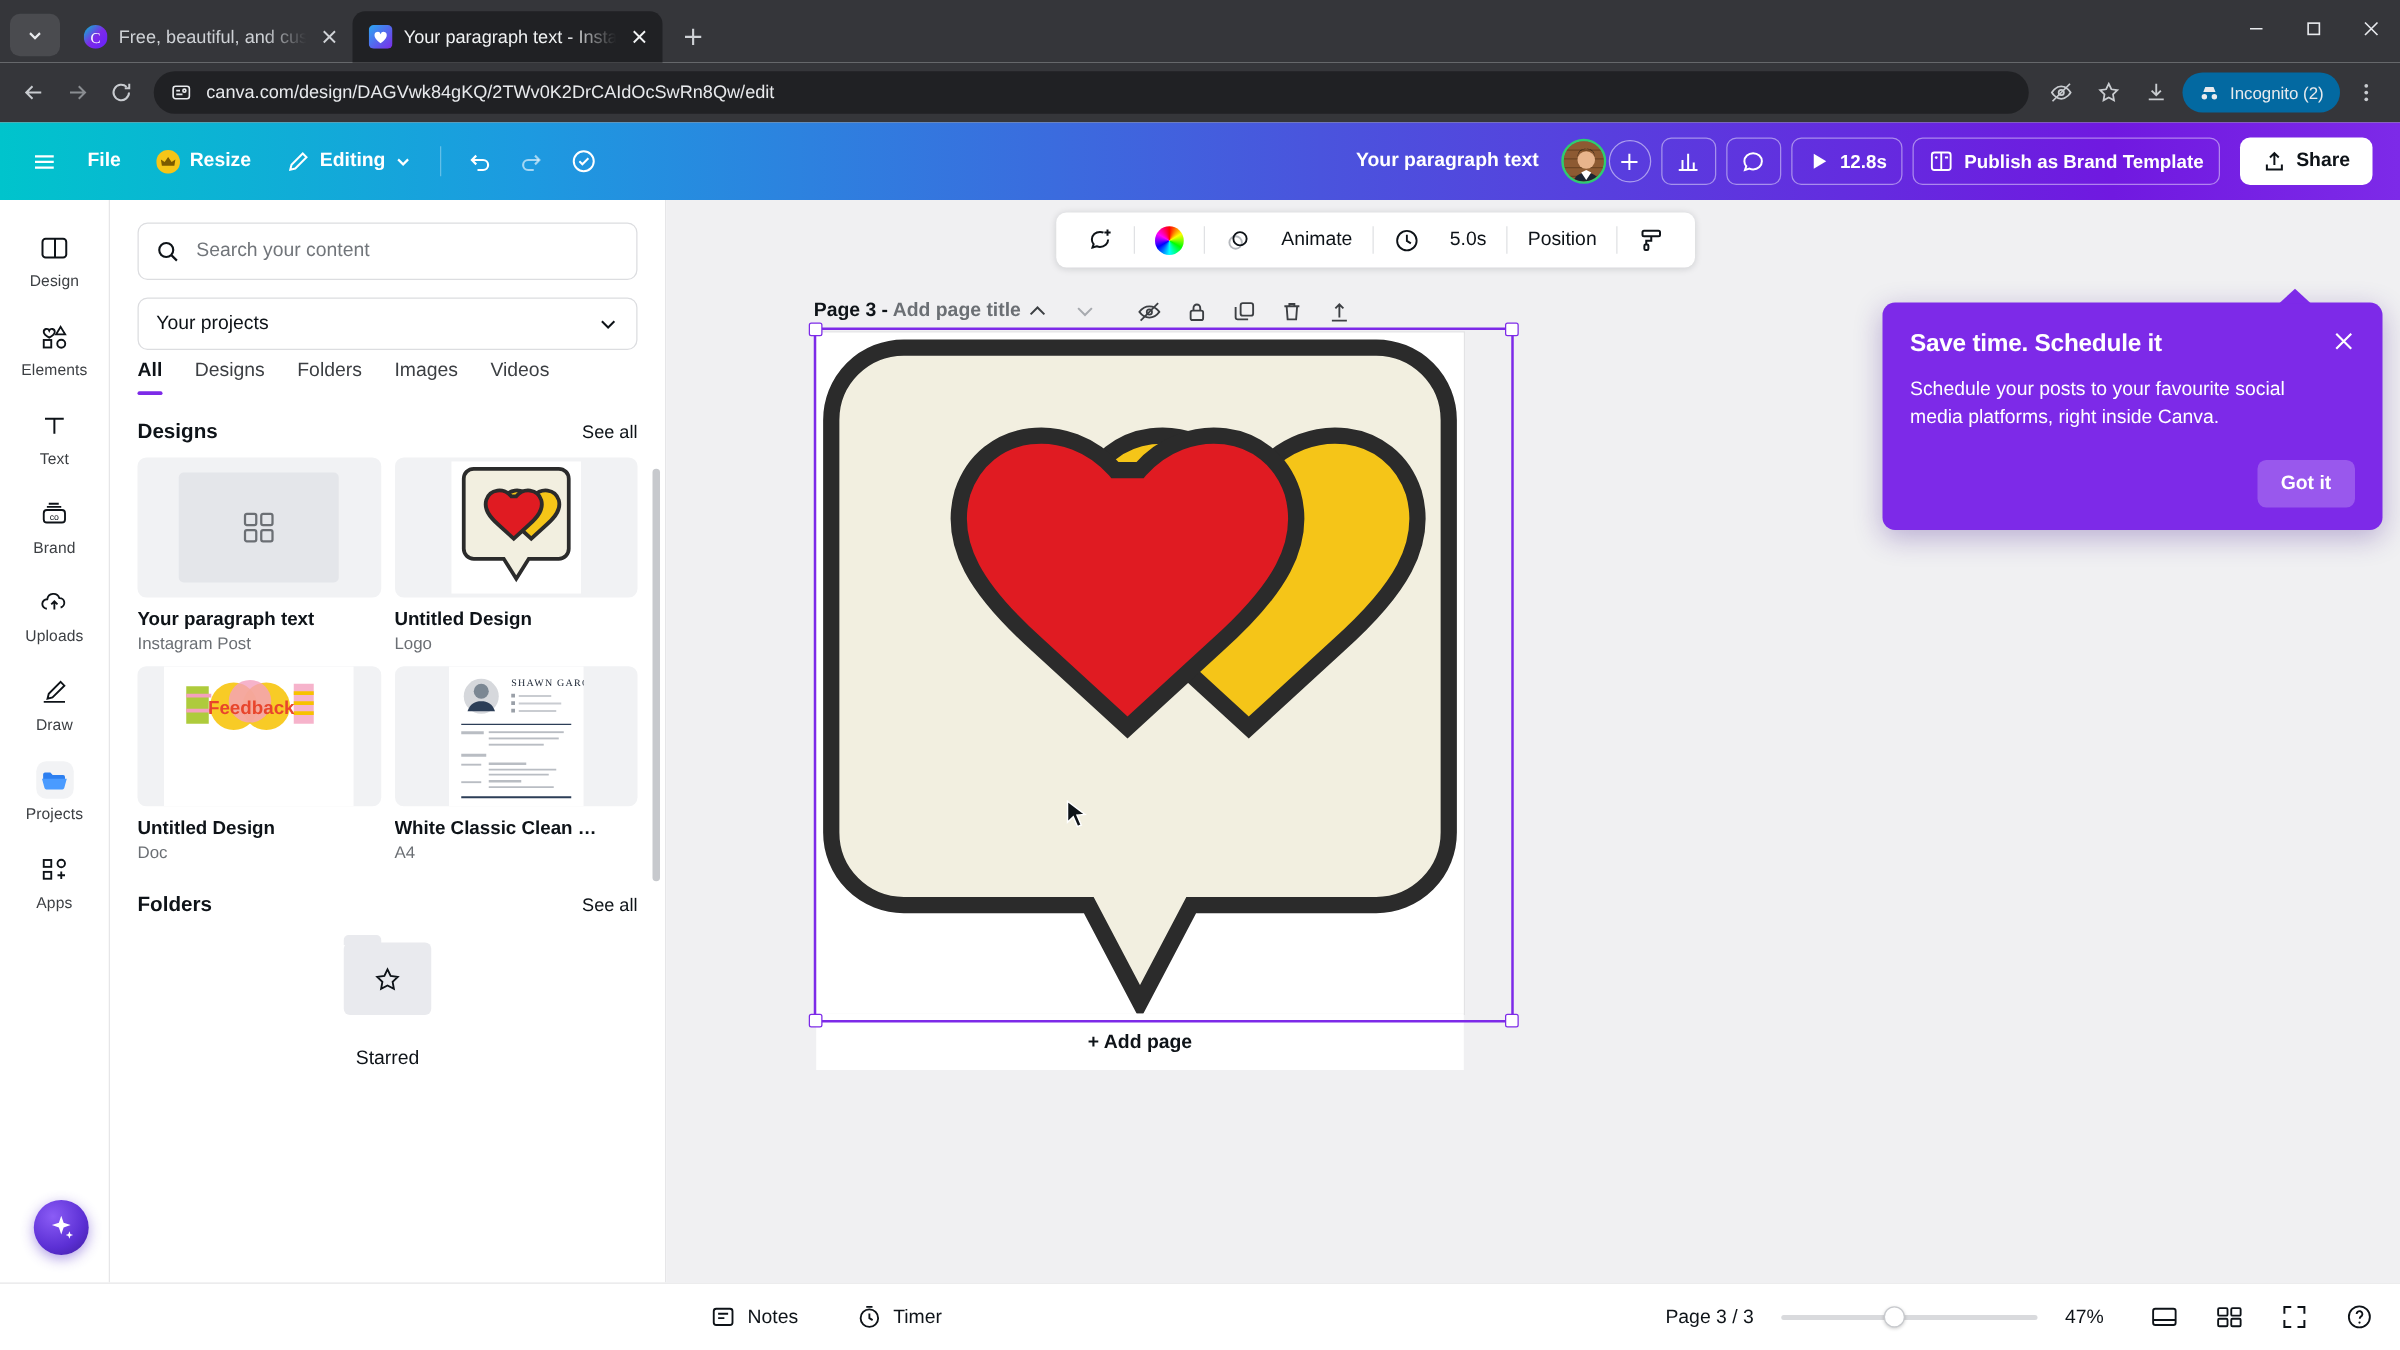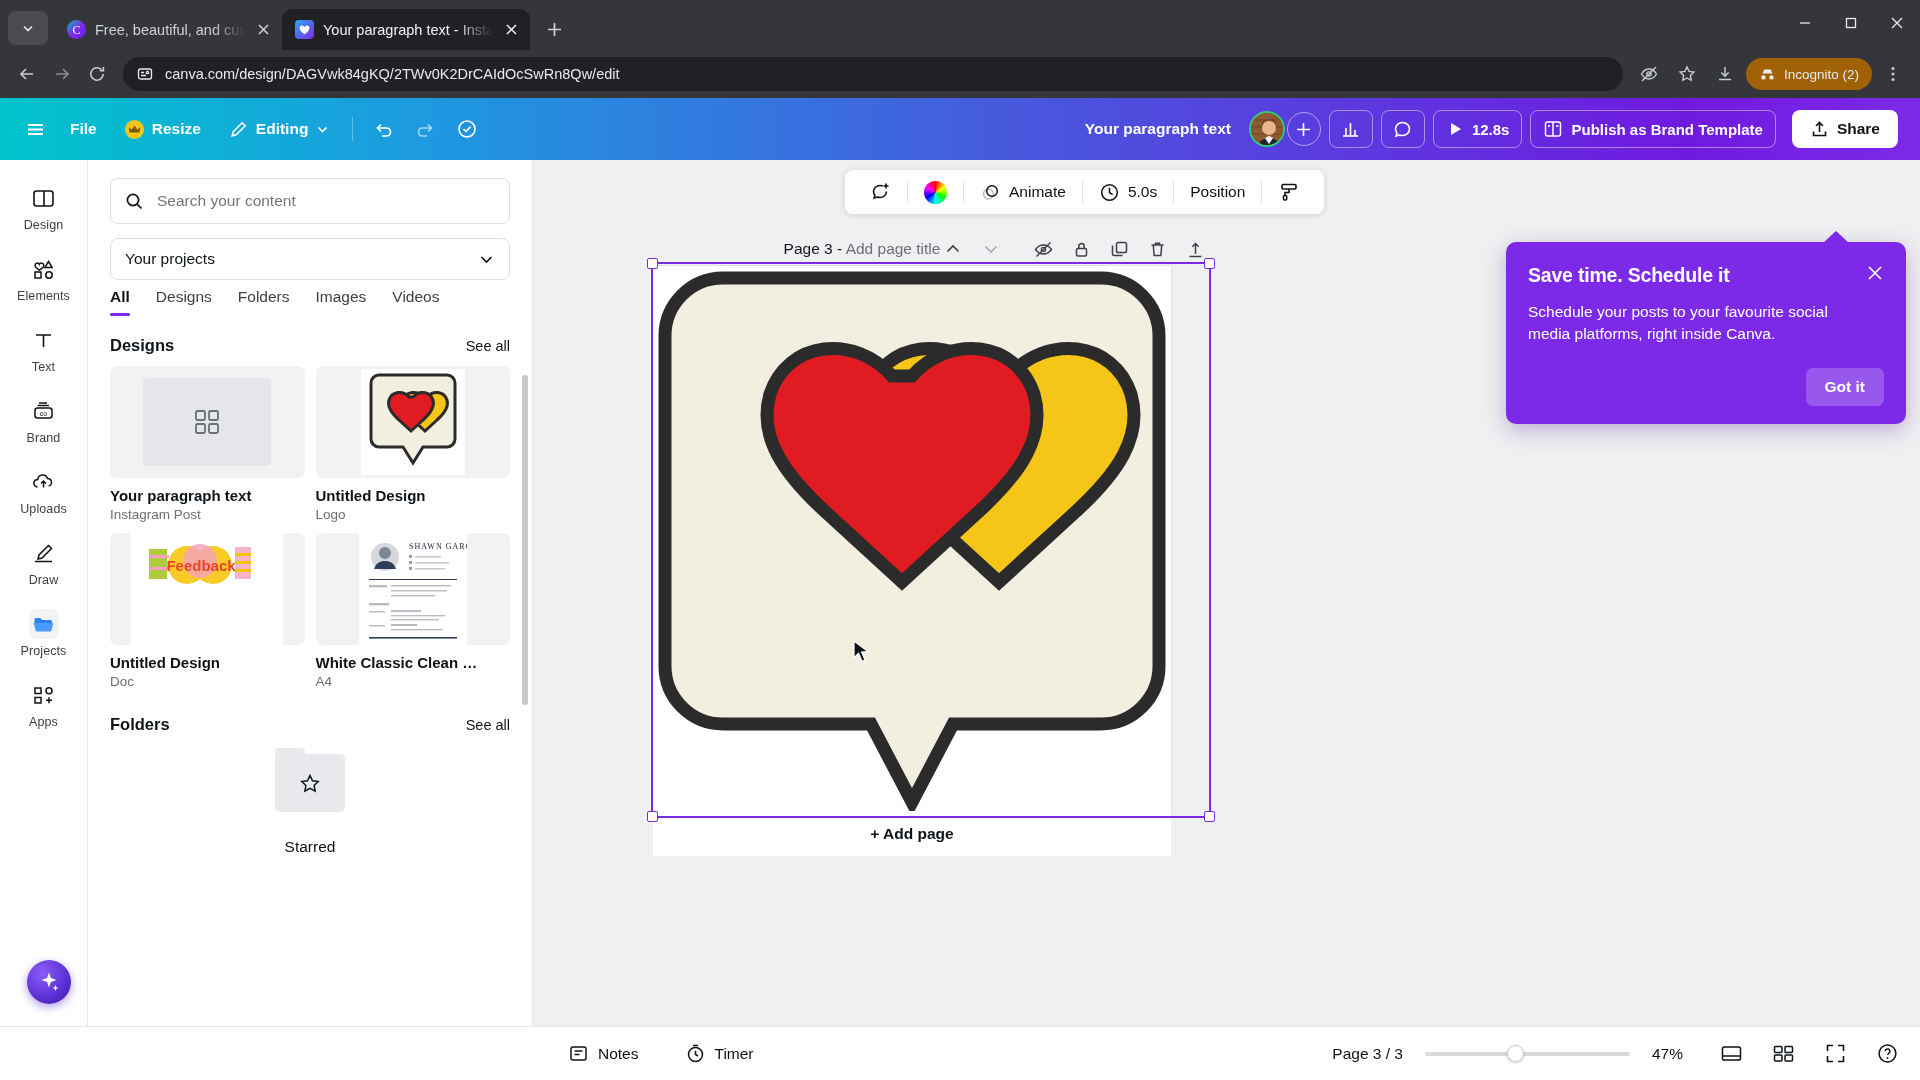--- a/index.html
+++ b/index.html
@@ -48,21 +48,21 @@
   .navbtn.dim { color: #8a8d91; }
   .omnibox {
     flex: 1; height: 34px; background: #202124; border-radius: 18px;
     display: flex; align-items: center; gap: 12px; padding: 0 14px;
     margin: 0 8px; color: #e8eaed; font-size: 14.5px; min-width: 0;
   }
   .omnibox .urltext { white-space: nowrap; overflow: hidden; text-overflow: ellipsis; }
   .omni-right { display: flex; align-items: center; gap: 4px; flex: none; }
   .incognito-pill {
     display: flex; align-items: center; gap: 8px; height: 32px;
-    background: #a16207; border-radius: 16px; padding: 0 13px;
+    background: #0369a1; border-radius: 16px; padding: 0 13px;
     color: #e8eaed; font-size: 13.5px; white-space: nowrap;
   }
 
   
   .app { flex: 1; display: flex; flex-direction: column; position: relative; min-height: 0; }
 
   .canva-top {
     height: 62px; flex: none; display: flex; align-items: center;
     background: linear-gradient(90deg,#00c4cc 0%,#1d9ae0 22%,#4a54dd 55%,#7019e0 88%,#7d2ae8 100%);
     padding: 0 14px 0 16px; color: #fff; position: relative; z-index: 40;
@@ -178,32 +178,32 @@
   
   .editor { flex: 1; background: #f0f0f2; position: relative; min-width: 0; overflow: hidden; }
 
   .float-toolbar {
     position: absolute; top: 10px; left: 312px;
     height: 44px; background: #fff; border-radius: 8px;
     display: flex; align-items: center; gap: 0; padding: 0 14px;
     box-shadow: 0 1px 6px rgba(14,19,24,.15); z-index: 30;
   }
   .ft-item {
-    display: flex; align-items: center; gap: 8px; height: 34px;
+    display: flex; align-items: center; gap: 24px; height: 34px;
     padding: 0 10px; border-radius: 6px; font-size: 15.5px; color: #0e1318; white-space: nowrap;
   }
   .ft-sep { width: 1px; height: 22px; background: #e0e1e4; margin: 0 6px; }
   .colorwheel {
     width: 23px; height: 23px; border-radius: 50%;
     background: conic-gradient(#ff0000,#ffff00,#00ff00,#00ffff,#0000ff,#ff00ff,#ff0000);
   }
 
   .page-header {
     position: absolute; top: 76px; left: 118px; width: 690px;
-    display: flex; align-items: center; justify-content: center;
+    display: flex; align-items: center; justify-content: flex-start; font-weight: bold;
   }
   .page-label { font-size: 15.5px; color: #0e1318; }
   .page-label .ph-dim { color: #6b6f74; }
   .page-actions { display: flex; align-items: center; gap: 12px; color: #3c3f43; }
   .pa-btn { width: 26px; height: 26px; display: flex; align-items: center; justify-content: center; }
 
   .canvas-wrap { position: absolute; top: 98px; left: 118px; }
   .selection-box {
     position: absolute; top: 0; left: 0; width: 560px; height: 452px;
     border: 2px solid #7d2ae8; z-index: 12; pointer-events: none;

